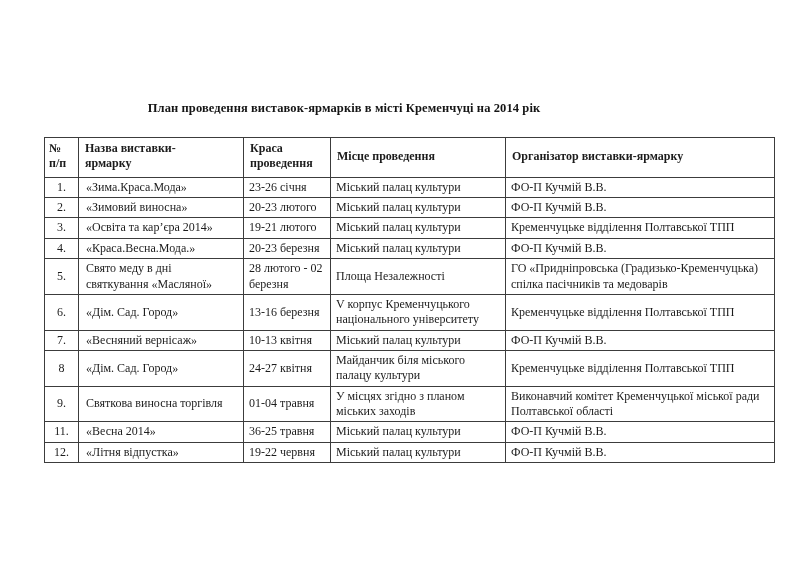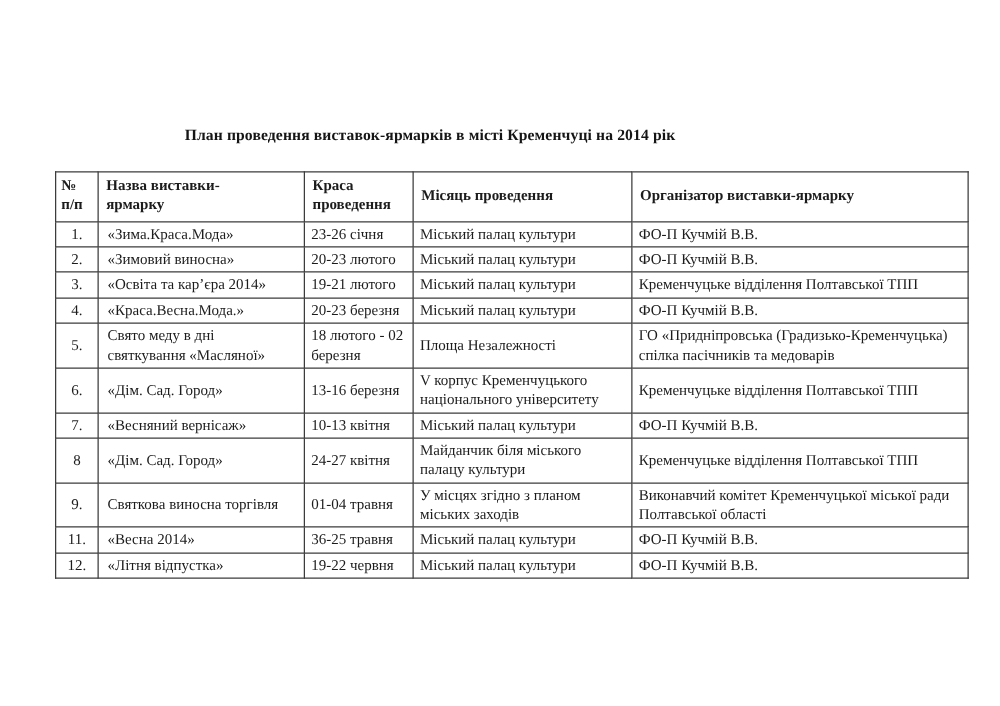--- a/index.html
+++ b/index.html
@@ -83,21 +83,21 @@
       <col style="width:269px">
     </colgroup>
     <thead>
       <tr>
         <th class="c-num">№
 п/п</th>
         <th>Назва виставки-
 ярмарку</th>
         <th>Краса
 проведення</th>
-        <th>Місяць проведення</th>
+        <th>Місце проведення</th>
         <th>Організатор виставки-ярмарку</th>
       </tr>
     </thead>
     <tbody>
       <tr>
         <td class="num">1.</td>
         <td class="name">«Зима.Краса.Мода»</td>
         <td>23-26 січня</td>
         <td>Міський палац культури</td>
         <td>ФО-П Кучмій В.В.</td>
@@ -119,21 +119,21 @@
       <tr>
         <td class="num">4.</td>
         <td class="name">«Краса.Весна.Мода.»</td>
         <td>20-23 березня</td>
         <td>Міський палац культури</td>
         <td>ФО-П Кучмій В.В.</td>
       </tr>
       <tr>
         <td class="num">5.</td>
         <td class="name">Свято меду в дні святкування «Масляної»</td>
-        <td>18 лютого - 02 березня</td>
+        <td>28 лютого - 02 березня</td>
         <td>Площа Незалежності</td>
         <td>ГО «Придніпровська (Градизько-Кременчуцька) спілка пасічників та медоварів</td>
       </tr>
       <tr>
         <td class="num">6.</td>
         <td class="name">«Дім. Сад. Город»</td>
         <td>13-16 березня</td>
         <td>V корпус Кременчуцького національного університету</td>
         <td>Кременчуцьке відділення  Полтавської ТПП</td>
       </tr>

